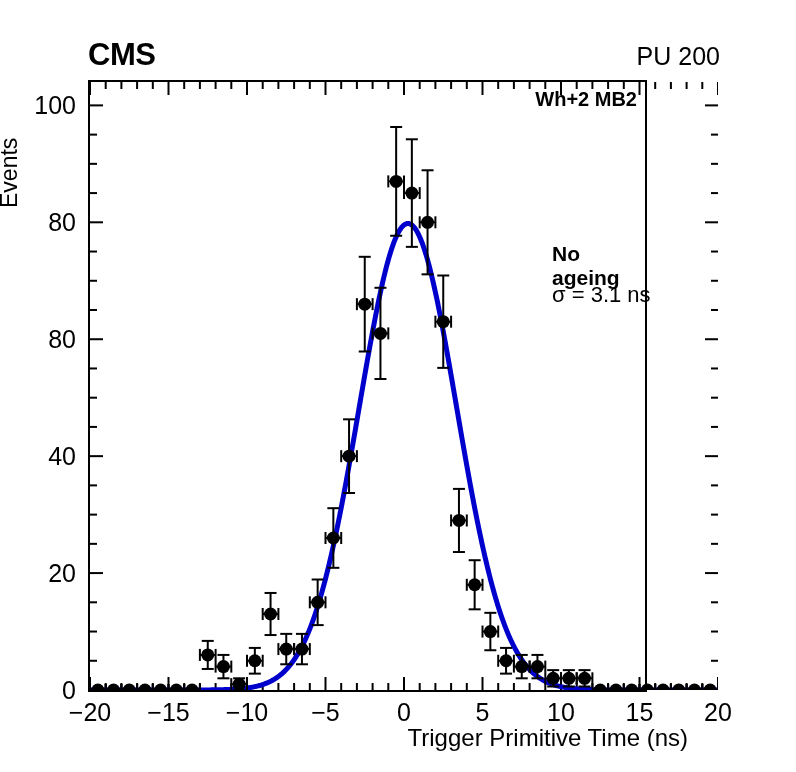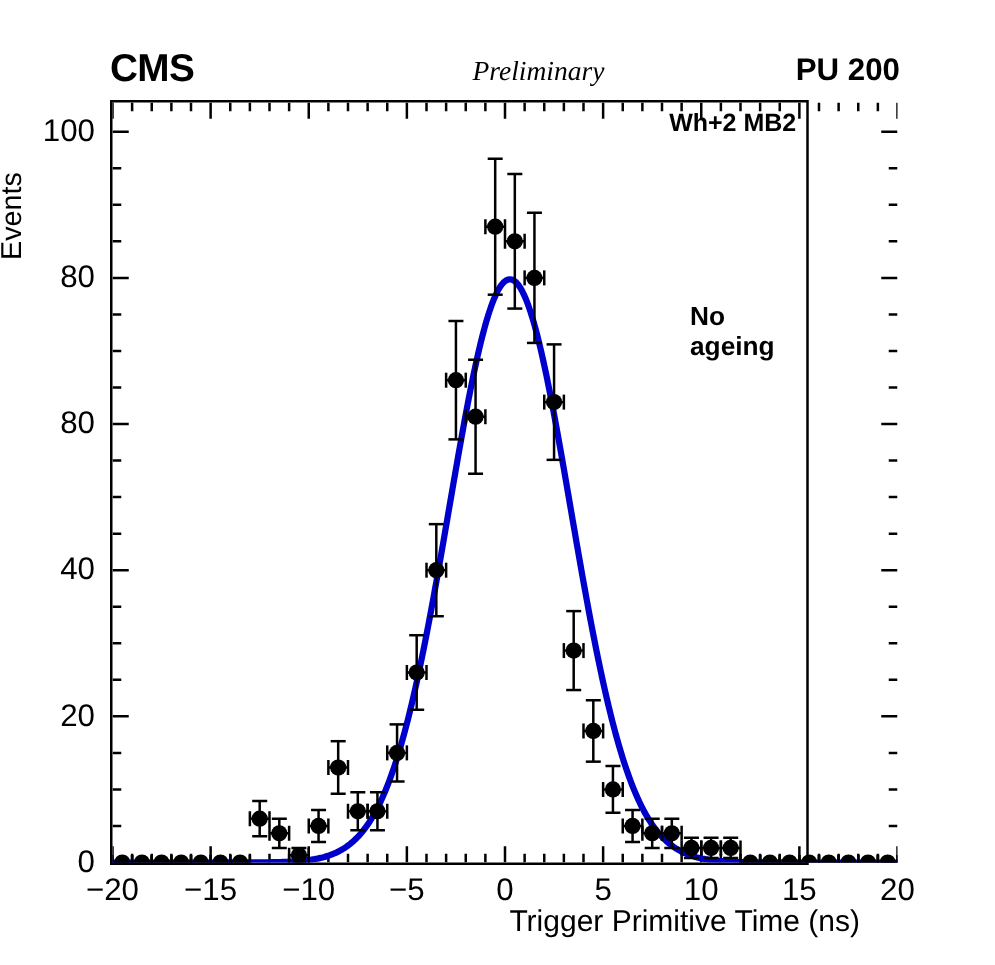--- a/index.html
+++ b/index.html
@@ -8,21 +8,21 @@
 
   
   #header-row{position:absolute;left:88px;top:38px;width:632px;height:34px;}
   #cms-label{position:absolute;left:0;top:0;font-size:31px;font-weight:bold;
              letter-spacing:-0.5px;line-height:34px;}
   #phase2-label{position:absolute;left:92px;top:3px;font-size:23px;font-weight:bold;
                 line-height:31px;letter-spacing:-0.3px;}
   #preliminary-label{position:absolute;left:290px;top:4px;font-size:22px;
                      font-family:"Liberation Serif",serif;font-style:italic;
                      line-height:30px;}
-  #pu-label{position:absolute;right:0;top:2px;font-size:25px;font-weight:bold;
+  #pu-label{position:absolute;right:0;top:2px;font-size:25px;font-weight:normal;
             line-height:32px;}
 
   
   #plot-frame{position:absolute;left:88px;top:80px;width:559px;height:612px;
               border:2px solid #000;box-sizing:border-box;}
   #plot-inner{position:absolute;left:0;top:0;width:100%;height:100%;}
 
   #region-label{position:absolute;right:8px;top:6px;font-size:20px;font-weight:bold;}
 
   
@@ -41,21 +41,20 @@
   
   .tick-x{position:absolute;font-size:25px;text-align:center;transform:translateX(-50%);}
   .tick-y{position:absolute;font-size:25px;text-align:right;transform:translateY(-50%);}
   svg{display:block;}
 </style>
 </head>
 <body>
 
 <div id="header-row">
   <span id="cms-label">CMS</span>
-  <span id="preliminary-label">Preliminary</span>
   <span id="pu-label">PU 200</span>
 </div>
 
 <div id="plot-frame">
   <div id="plot-inner">
     <svg id="chart-svg" width="628" height="608">
         <line x1="0" y1="608" x2="0" y2="595" stroke="#000" stroke-width="2"></line>
         <line x1="0" y1="0" x2="0" y2="13" stroke="#000" stroke-width="2"></line>
         <line x1="15.700000000000001" y1="608" x2="15.700000000000001" y2="601" stroke="#000" stroke-width="2"></line>
         <line x1="15.700000000000001" y1="0" x2="15.700000000000001" y2="7" stroke="#000" stroke-width="2"></line>
@@ -492,20 +491,21 @@
         <g>
           <line x1="612.3" y1="608" x2="628" y2="608" stroke="#000" stroke-width="2"></line>
           <line x1="612.3" y1="602" x2="612.3" y2="614" stroke="#000" stroke-width="2"></line>
           <line x1="628" y1="602" x2="628" y2="614" stroke="#000" stroke-width="2"></line>
           <circle cx="620.15" cy="608" r="6.5" fill="#000"></circle>
         </g>
       </svg>
   </div>
   <span id="region-label">Wh+2 MB2</span>
   <span id="ann-ageing">No ageing</span>
+  <span id="ann-sigma">σ = 3.1 ns</span>
 </div>
 
 <div id="ylabel">Events</div>
 <div id="xlabel">Trigger Primitive Time (ns)</div>
 <div id="xtick-layer">
     <div class="tick-x" style="left: 90px; top: 698px;">−20</div>
     <div class="tick-x" style="left: 168.5px; top: 698px;">−15</div>
     <div class="tick-x" style="left: 247px; top: 698px;">−10</div>
     <div class="tick-x" style="left: 325.5px; top: 698px;">−5</div>
     <div class="tick-x" style="left: 404px; top: 698px;">0</div>

